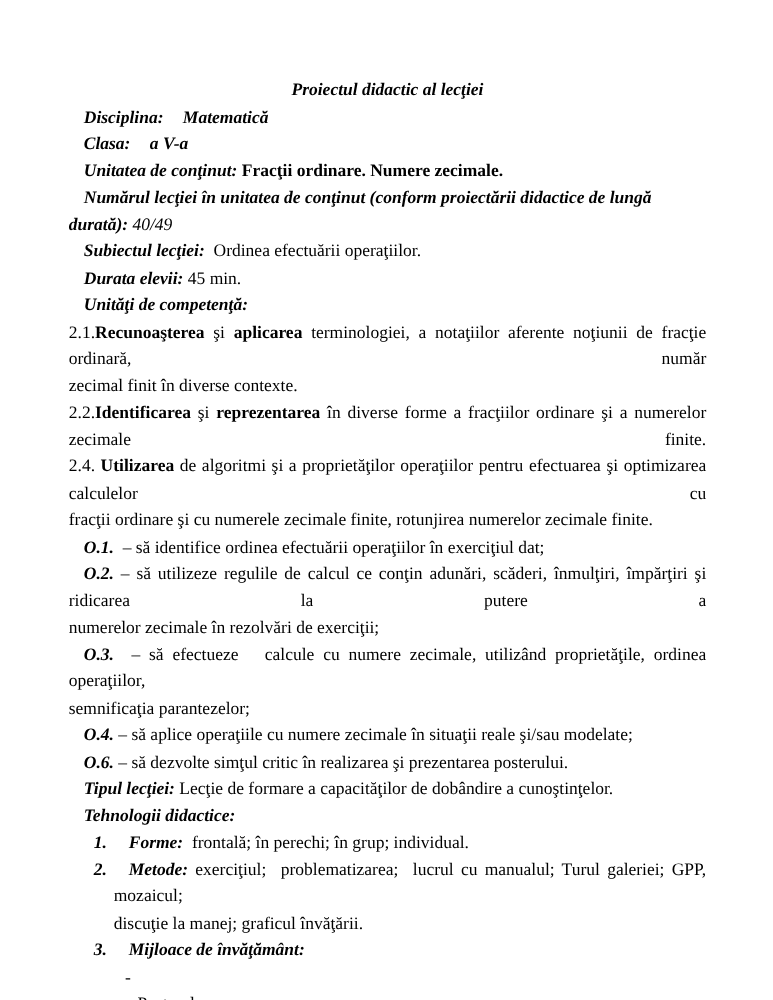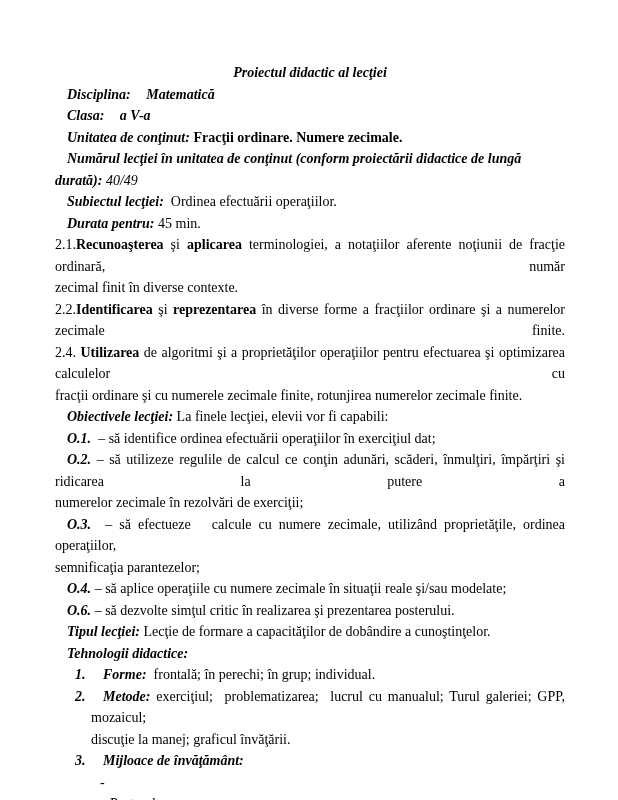--- a/index.html
+++ b/index.html
@@ -55,45 +55,45 @@
 
   <div class="line">
     <span class="bi">Numărul lecţiei în unitatea de conţinut (conform proiectării didactice de lungă durată): </span><span class="i">40/49</span>
   </div>
 
   <div class="line">
     <span class="bi">Subiectul lecţiei:</span><span>&nbsp; Ordinea efectuării operaţiilor.</span>
   </div>
 
   <div class="line">
-    <span class="bi">Durata pentru: </span><span>45 min.</span>
+    <span class="bi">Durata elevii: </span><span>45 min.</span>
   </div>
 
+  <div class="line">
+    <span class="bi">Unităţi de competenţă:</span>
+  </div>
 
   <div>
     <div class="line jline">
       <span>2.1.</span><span class="b">Recunoaşterea</span><span> şi </span><span class="b">aplicarea</span><span> terminologiei, a notaţiilor aferente noţiunii de fracţie ordinară, număr</span>
     </div>
     <div class="line">zecimal finit în diverse contexte.</div>
   </div>
 
   <div class="line jline">
     <span>2.2.</span><span class="b">Identificarea</span><span> şi </span><span class="b">reprezentarea</span><span> în diverse forme a fracţiilor ordinare şi a numerelor zecimale finite.</span>
   </div>
 
   <div>
     <div class="line jline">
       <span>2.4. </span><span class="b">Utilizarea</span><span> de algoritmi şi a proprietăţilor operaţiilor pentru efectuarea şi optimizarea calculelor cu</span>
     </div>
     <div class="line">fracţii ordinare şi cu numerele zecimale finite, rotunjirea numerelor zecimale finite.</div>
   </div>
 
-  <div class="line">
-    <span class="bi">Obiectivele lecţiei:</span><span> La finele lecţiei, elevii vor fi capabili:</span>
-  </div>
 
   <div class="line">
     <span class="bi">O.1.</span><span>&nbsp; – să identifice ordinea efectuării operaţiilor în exerciţiul dat;</span>
   </div>
 
   <div>
     <div class="line jline">
       <span class="bi">O.2.</span><span> – să utilizeze regulile de calcul ce conţin adunări, scăderi, înmulţiri, împărţiri şi ridicarea la putere a</span>
     </div>
     <div class="line">numerelor zecimale în rezolvări de exerciţii;</div>

